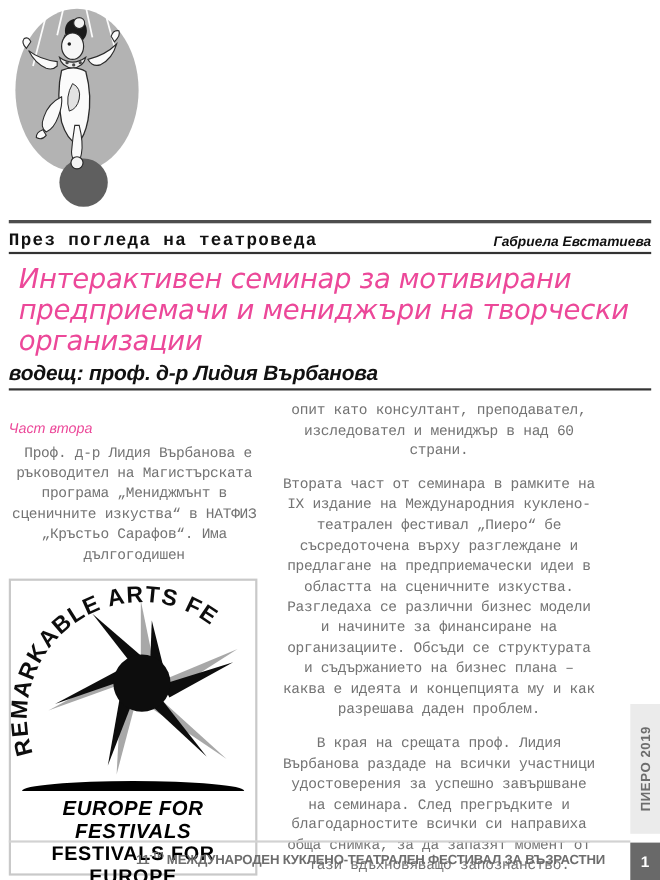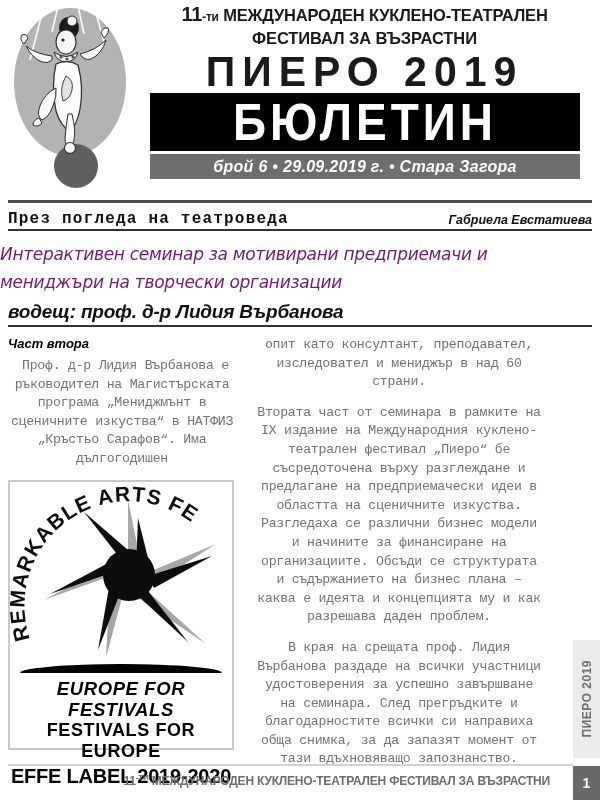--- a/index.html
+++ b/index.html
@@ -172,28 +172,28 @@
   .section-author {
     font-size: 12.5px;
     font-weight: bold;
     font-style: italic;
     color: #111;
     padding-bottom: 1px;
   }
 
   
   .headline {
-    margin: 9px 8px 0 0;
-    font-size: 17px;
+    margin: 9px 8px 0 17px;
+    font-size: 25px;
     font-style: italic;
     line-height: 28px;
     font-family: "DejaVu Sans", sans-serif;
     font-weight: 400;
     letter-spacing: -0.3px;
-    color: #701a75;
+    color: #ec4899;
   }
 
   .subhead-wrap {
     margin: 5px 8px 0 8px;
     border-bottom: 2px solid #333;
     padding-bottom: 2px;
   }
   .subhead {
     font-size: 19px;
     font-weight: bold;
@@ -213,24 +213,25 @@
     width: 228px;
     flex: 0 0 228px;
   }
   .col-right {
     width: 290px;
     flex: 0 0 290px;
   }
 
   .part-label {
     font-size: 13px;
-    font-weight: bold;
+    font-weight: normal;
     font-style: italic;
-    color: #000000;
+    color: #ec4899;
     margin-bottom: 6px;
+    margin-top: 18px;
   }
 
   .body-p {
     font-size: 13.2px;
     line-height: 18.6px;
     color: #737373;
     margin: 0 0 11px 0;
     text-align: center;
     font-family: Liberation Mono, monospace;
     letter-spacing: -0.25px;
@@ -411,34 +412,20 @@
         <path d="M60 74 q8 4 6 14 q-2 9 -9 11 q-4 -13 3 -25 z" fill="#e2e2e2" stroke="#2b2b2b" stroke-width="0.9"></path>
 
         <path d="M50 86 q-12 6 -16 18 q-4 10 2 14 q7 -3 11 -14 q4 -10 3 -18 z" fill="#fafafa" stroke="#2b2b2b" stroke-width="1"></path>
         <path d="M33 116 q-6 2 -6 7 q5 3 9 -2 z" fill="#fafafa" stroke="#2b2b2b" stroke-width="1"></path>
 
         <path d="M66 112 q4 16 2 26 q-1 6 -5 6 q-4 -1 -4 -8 q1 -12 3 -24 z" fill="#fafafa" stroke="#2b2b2b" stroke-width="1"></path>
         <circle cx="64" cy="146" r="5.5" fill="#f4f4f4" stroke="#2b2b2b" stroke-width="1.1"></circle>
       </svg>
     </div>
 
-    <div class="mast-right">
-      <div class="mast-line1">
-        <span class="ord">11</span><span class="ordsuf">-ти</span>
-        <span>МЕЖДУНАРОДЕН КУКЛЕНО-ТЕАТРАЛЕН</span>
-      </div>
-      <div class="mast-line2">ФЕСТИВАЛ ЗА ВЪЗРАСТНИ</div>
-      <div class="mast-piero">ПИЕРО 2019</div>
-      <div class="mast-bulletin">
-        <span>БЮЛЕТИН</span>
-      </div>
-      <div class="mast-date">
-        <span>брой 6 • 29.09.2019 г. • Стара Загора</span>
-      </div>
-    </div>
   </div>
 
   <div class="rule-thick"></div>
 
   <div class="section-head">
     <div class="section-title">През погледа на театроведа</div>
     <div class="section-author">Габриела Евстатиева</div>
   </div>
 
   <div class="headline">Интерактивен семинар за мотивирани предприемачи и мениджъри на творчески организации</div>

